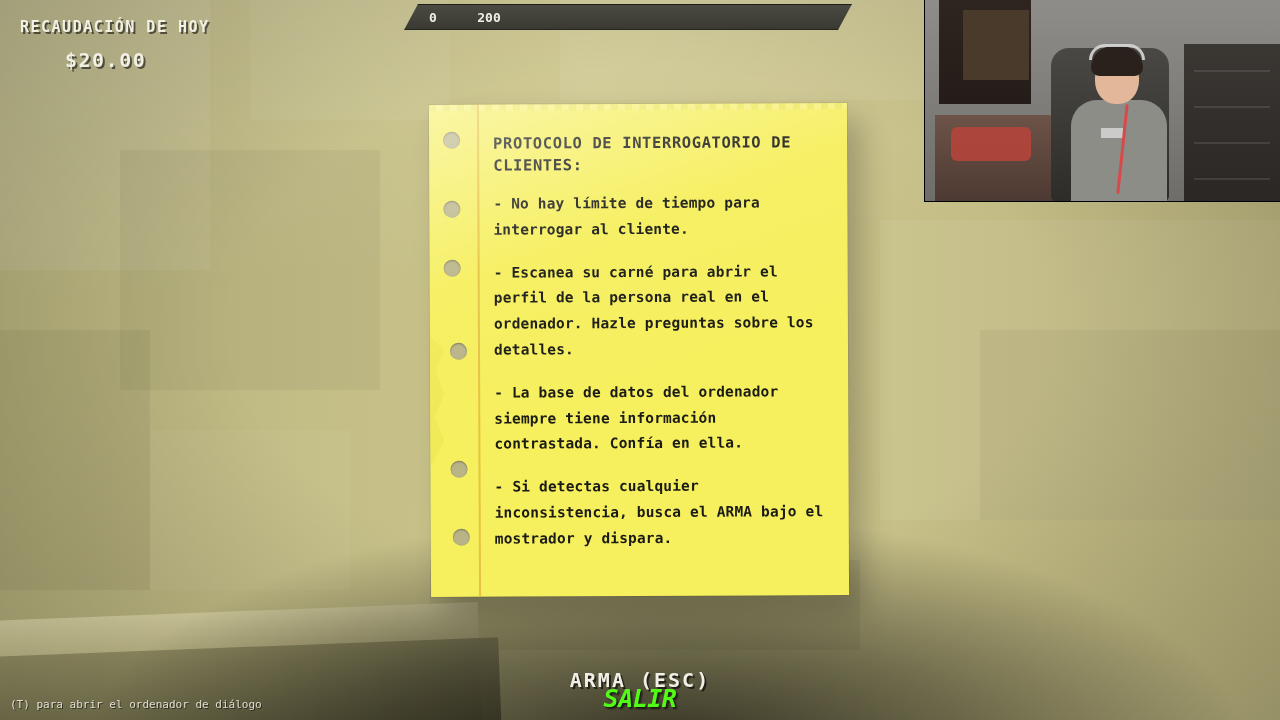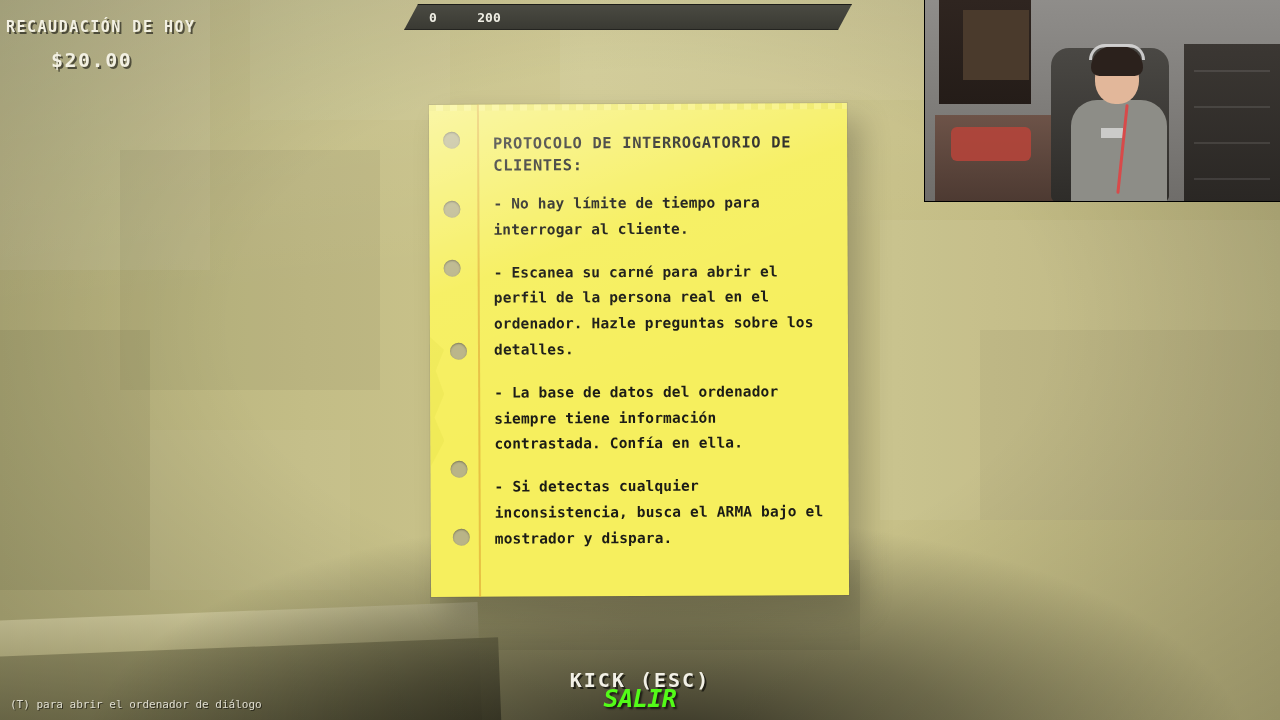--- a/index.html
+++ b/index.html
@@ -47,21 +47,21 @@
     position:absolute; left:0; right:0; bottom:0; height:240px;
     background:radial-gradient(ellipse at 52% 115%, rgba(0,0,0,0.75) 0%, rgba(0,0,0,0.40) 32%, rgba(0,0,0,0) 62%);
   }
   .vig2 {
     position:absolute; inset:0;
     background:radial-gradient(ellipse at 50% 45%, rgba(0,0,0,0) 45%, rgba(0,0,0,0.18) 100%);
   }
 
   
   #earnings {
-    position:absolute; left:6px; top:18px;
+    position:absolute; left:20px; top:18px;
     color:#f2f0e2; letter-spacing:1.5px;
     text-shadow: 2px 2px 0 rgba(0,0,0,0.55);
   }
   #earnings .lbl { font-size:15px; font-weight:bold; }
   #earnings .val { font-size:20px; font-weight:bold; margin-top:12px; margin-left:45px; }
 
   
   #followers {
     position:absolute; left:404px; top:4px; width:448px; height:26px;
     background:linear-gradient(180deg,#4a4a42 0%, #3a3a33 100%);
@@ -259,21 +259,21 @@
   <div class="content">
     <h1 style="color: rgb(27, 27, 22);">PROTOCOLO DE INTERROGATORIO DE CLIENTES:</h1>
     <div class="para" style="color: rgb(27, 27, 22);">- No hay límite de tiempo para interrogar al cliente.</div>
     <div class="para" style="color: rgb(27, 27, 22);">- Escanea su carné para abrir el perfil de la persona real en el ordenador. Hazle preguntas sobre los detalles.</div>
     <div class="para" style="color: rgb(27, 27, 22);">- La base de datos del ordenador siempre tiene información contrastada. Confía en ella.</div>
     <div class="para" style="color: rgb(27, 27, 22);">- Si detectas cualquier inconsistencia, busca el ARMA bajo el mostrador y dispara.</div>
   </div>
   <div class="sheen"></div>
 </div>
 
-<div id="exit">KICK (ESC)</div>
+<div id="exit">ARMA (ESC)</div>
 
 <div id="hint">(T) para abrir el ordenador de diálogo</div>
 
 <div id="kick">
   <span class="k1" style="color: rgb(83, 252, 24);">SALIR</span>
 </div>
 
 <div id="cam">
   <div class="wall"></div>
   <div class="shelf">

